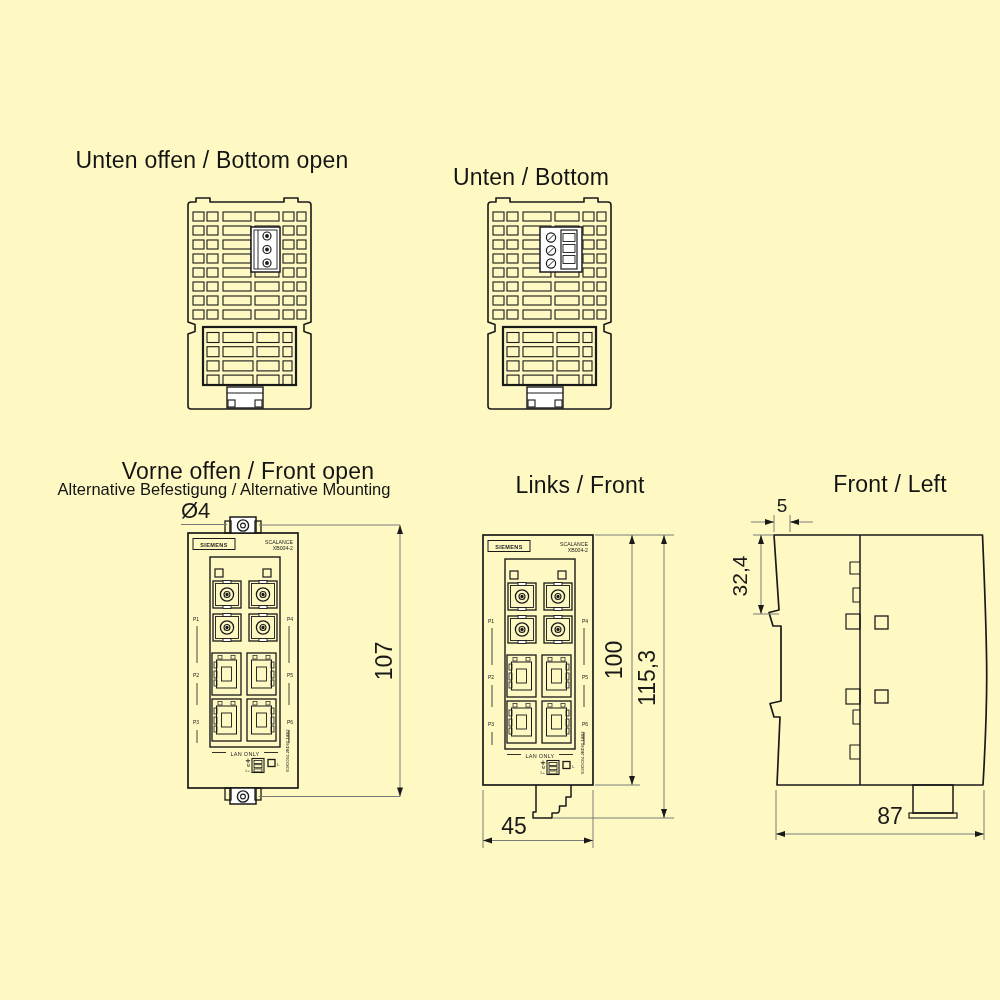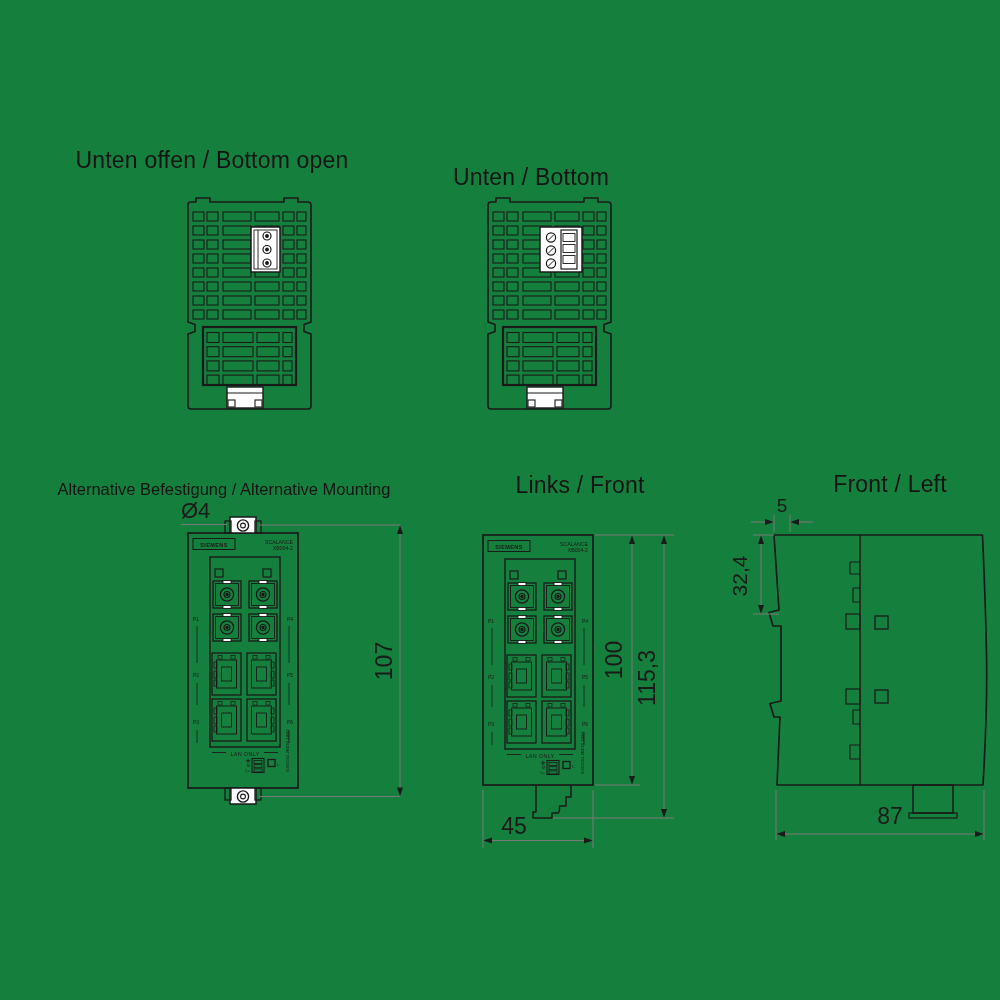--- a/index.html
+++ b/index.html
@@ -1,33 +1,34 @@
 <!DOCTYPE html>
 <html><head>
 <meta charset="utf-8">
 <style>
   html,body{margin:0;padding:0;background:#fff;}
-  .canvas{position:relative;width:1000px;height:1000px;background:#15803d;
+  .canvas{position:relative;width:1000px;height:1000px;background:#fef9c3;
           font-family:"Liberation Sans",sans-serif;overflow:hidden;}
   .title{position:absolute;color:#141414;text-align:center;white-space:nowrap;
          font-size:23px;letter-spacing:.2px;}
   .subtitle{position:absolute;color:#141414;text-align:center;white-space:nowrap;
          font-size:16.5px;}
   svg{position:absolute;left:0;top:0;}
   text{font-family:"Liberation Sans",sans-serif;}
   .dt{fill:#1a1a1a;}
   .dim{fill:#1a1a1a;}
 </style>
 </head>
 <body>
 
 <div class="canvas">
 
   <div class="title" style="left:52px;top:147px;width:320px;">Unten offen / Bottom open</div>
   <div class="title" style="left:431px;top:164px;width:200px;">Unten / Bottom</div>
+  <div class="title" style="left:98px;top:458px;width:300px;">Vorne offen / Front open</div>
   <div class="subtitle" style="left:8px;top:480px;width:432px;">Alternative Befestigung / Alternative Mounting</div>
   <div class="title" style="left:480px;top:472px;width:200px;">Links / Front</div>
   <div class="title" style="left:790px;top:471px;width:200px;">Front / Left</div>
 
   <svg width="1000" height="1000" viewBox="0 0 1000 1000">
 
     <g id="g-bottom-open" transform="translate(187,196)">
         <path d="M4,6 H9 V2 H23 V6 H97 V2 H111 V6 H121 Q124,6 124,9 V126 L117,128.5 V135.5 L124,138 V210 Q124,213 121,213 H4 Q1,213 1,210 V138 L8,135.5 V128.5 L1,126 V9 Q1,6 4,6 Z" fill="none" stroke="#1a1a1a" stroke-width="1.6" stroke-linejoin="round"></path>
         <rect x="6" y="16" width="11" height="9" fill="none" stroke="#1a1a1a" stroke-width="1.1"></rect>
         <rect x="20" y="16" width="11" height="9" fill="none" stroke="#1a1a1a" stroke-width="1.1"></rect>

